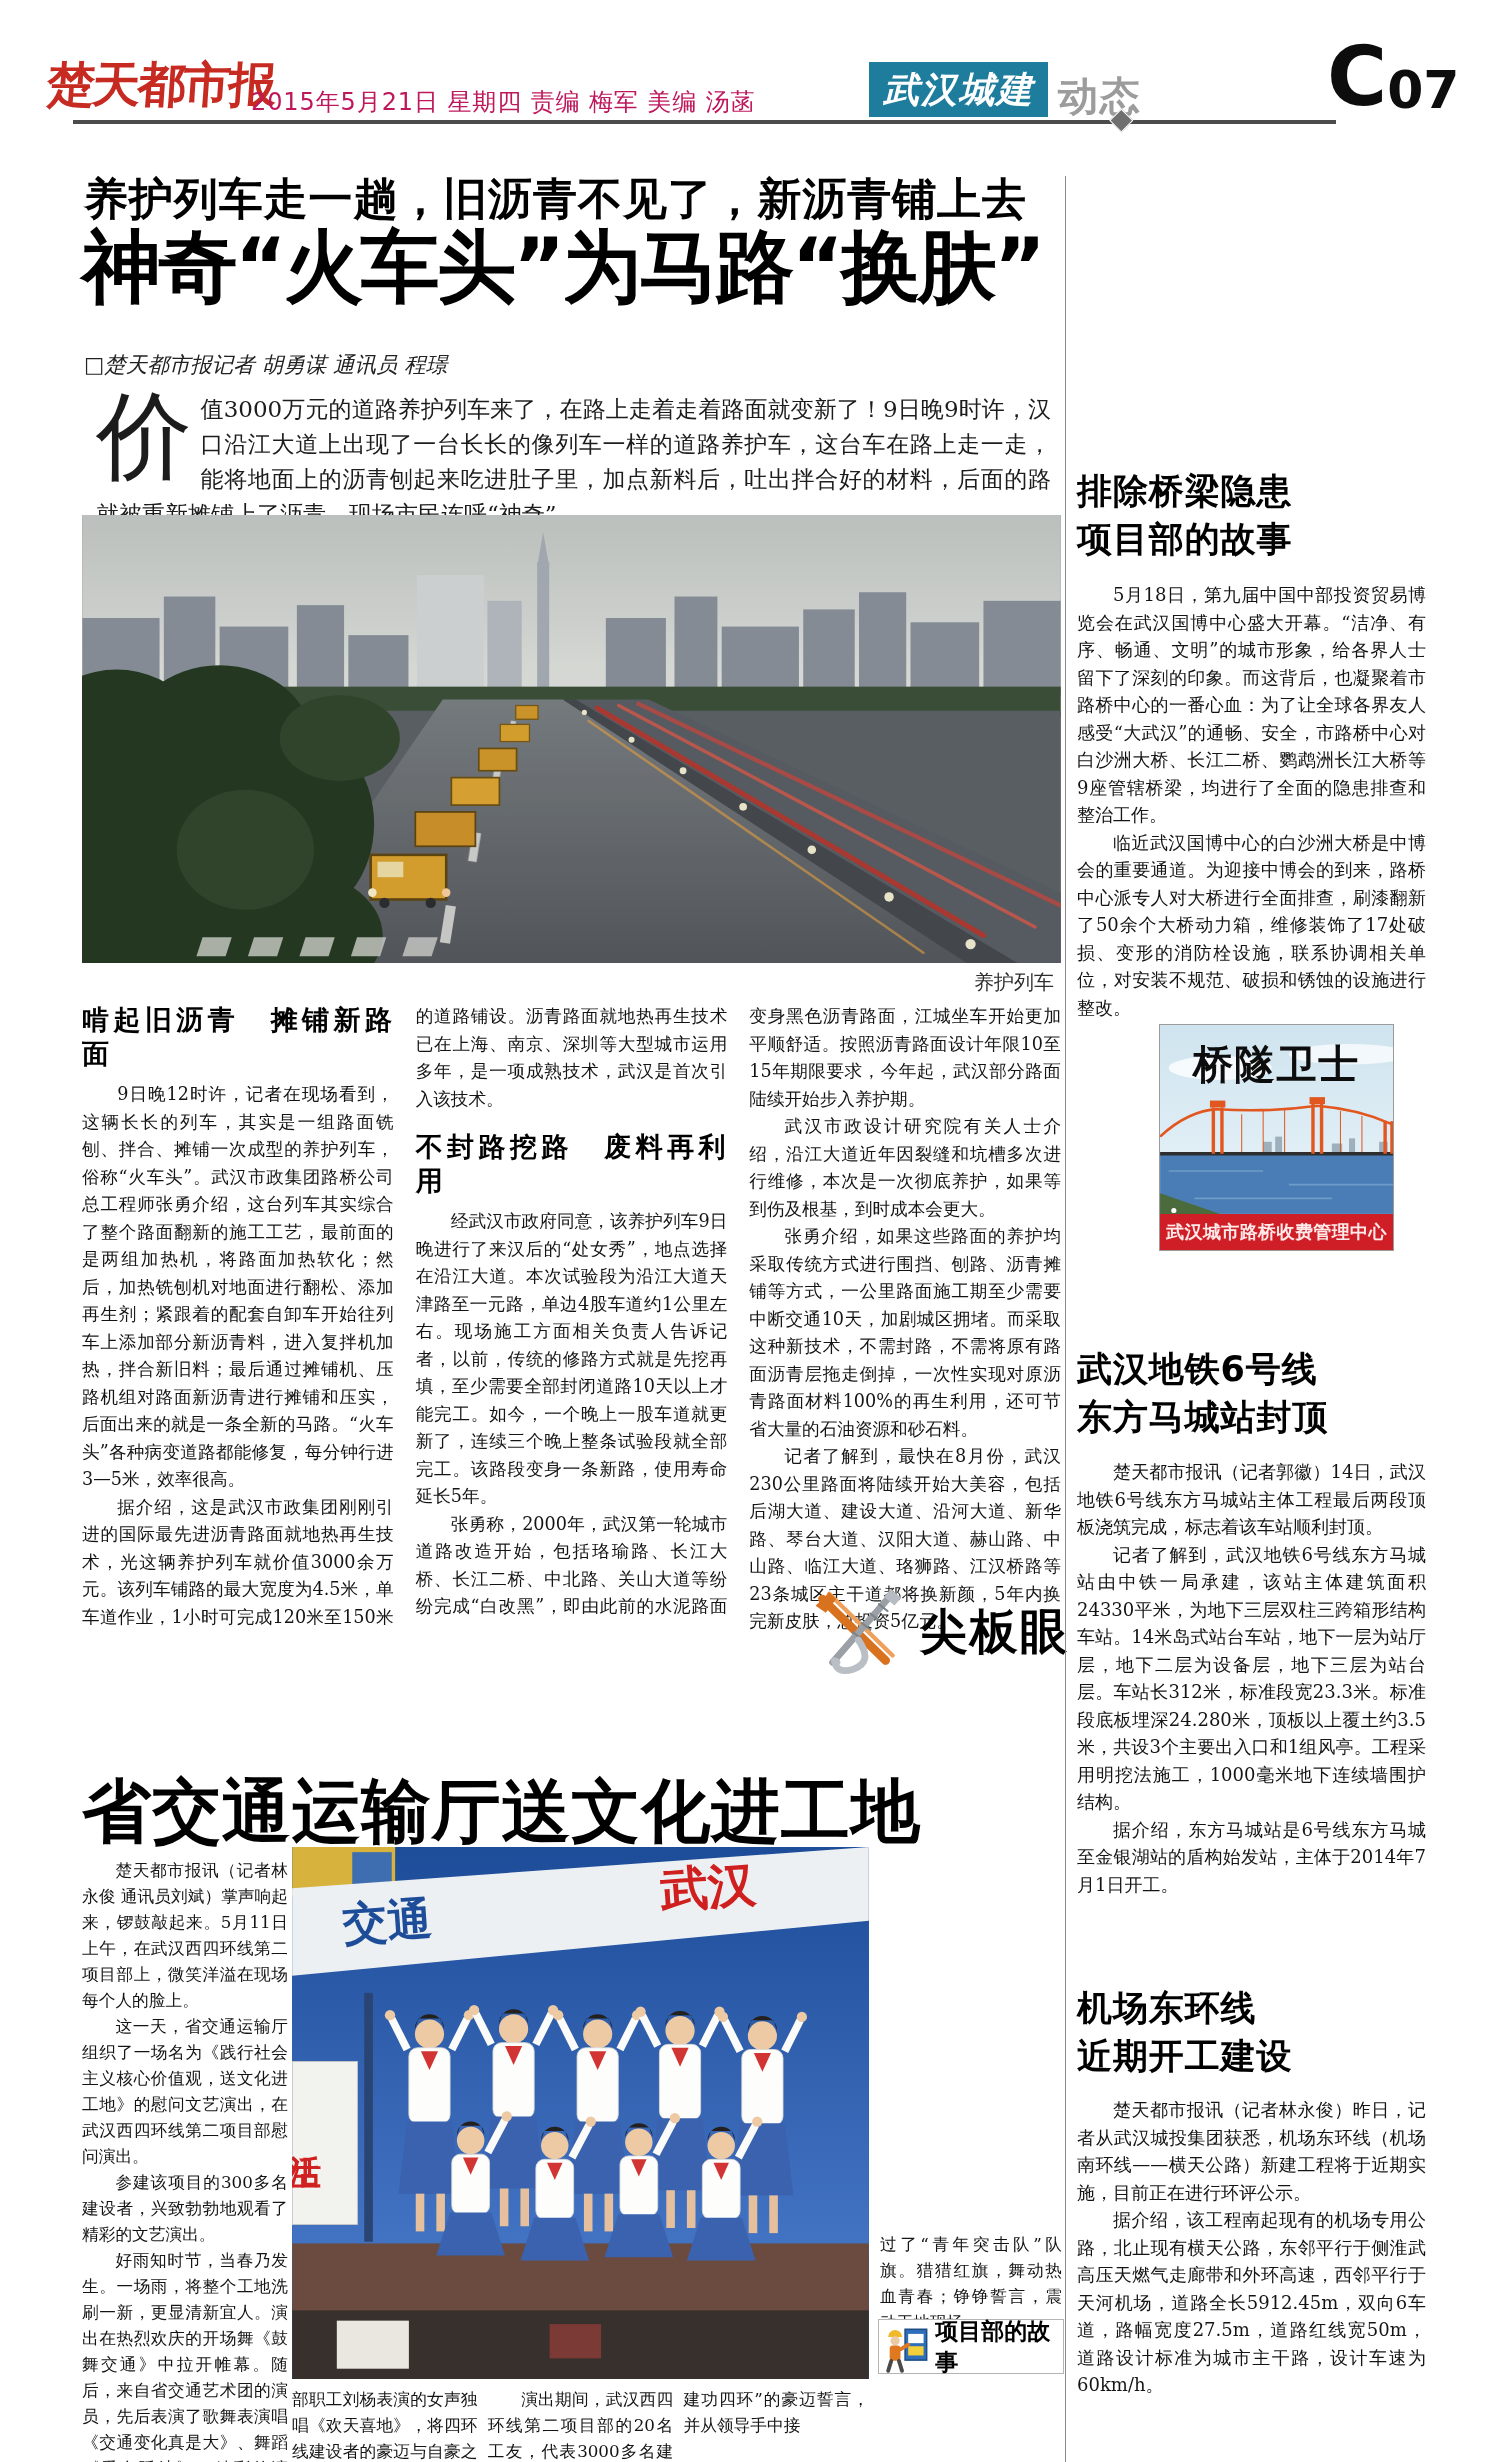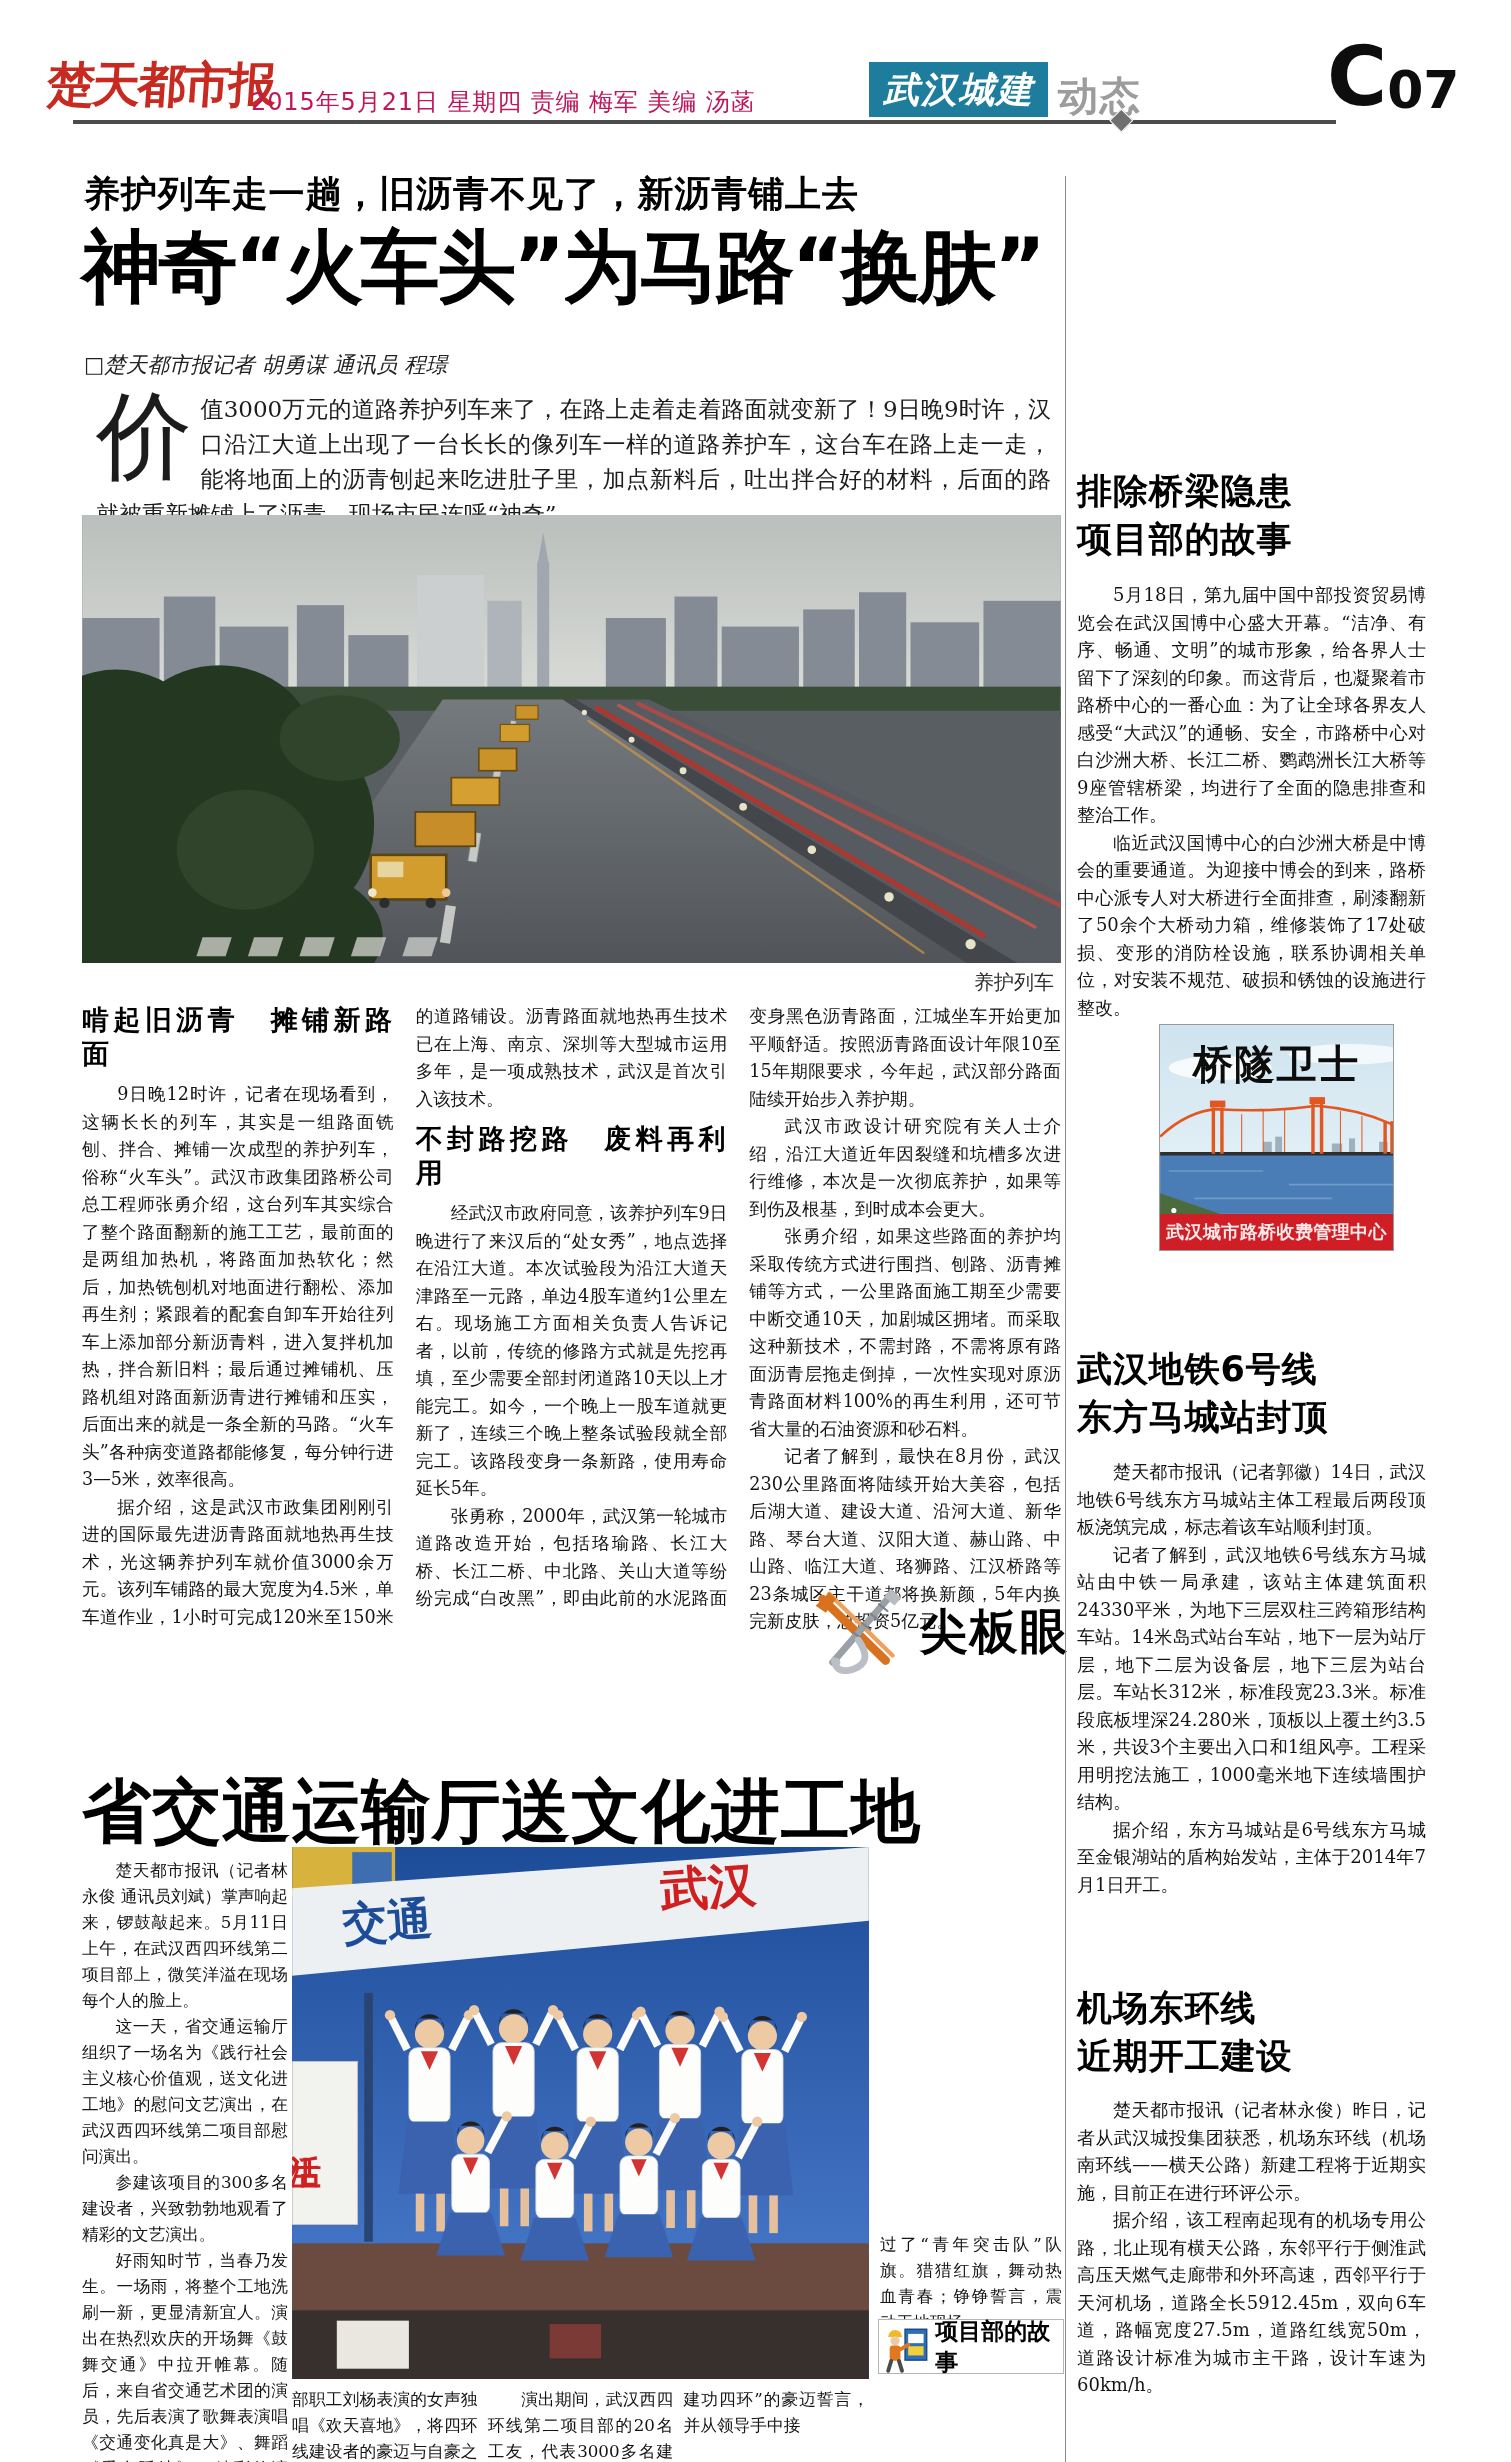--- a/index.html
+++ b/index.html
@@ -21,37 +21,37 @@
     letter-spacing:1.7px;font-style:italic;}
   .section-suffix{left:1058px;top:69px;font-size:40px;font-weight:700;color:#9c9c9c;letter-spacing:1.7px;}
   .page-num{left:1327px;top:36px;display:flex;align-items:flex-end;color:#0d0d0d;}
   .page-num .letter{font-size:82px;font-weight:700;line-height:1;}
   .page-num .digits{font-size:52px;font-weight:700;line-height:1.08;}
   .header-rule{left:73px;top:120px;width:1263px;height:4.3px;background:#4c4c4c;}
   .header-diamond{left:1113px;top:112px;width:14.6px;height:14.6px;background:#6f6f6f;
     transform:rotate(45deg);border:1.7px solid #fff;}
 
   
-  .kicker{left:84px;top:170px;font-size:36px;font-weight:700;color:#000;letter-spacing:0.9px;}
+  .kicker{left:84px;top:170px;font-size:44px;font-weight:700;color:#000;letter-spacing:0.9px;}
   .headline{left:82px;top:215px;width:983px;font-size:79px;font-weight:900;color:#000;
     letter-spacing:-2.6px;white-space:nowrap;}
   .byline{left:84px;top:350px;font-size:21.5px;color:#222;font-style:italic;}
   .lead{left:96px;top:392px;width:955px;font-size:23px;line-height:35px;color:#1c1c1c;
     text-align:justify;}
   .lead .dropcap{float:left;font-size:96px;line-height:79px;padding:5.2px 8.6px 0 0;font-weight:400;}
 
   .photo1{left:82px;top:515px;width:979px;height:448px;overflow:hidden;background:#9aa0a4;}
   .photo1-caption{left:82px;top:969px;width:972px;text-align:right;font-size:20px;color:#2e2e2e;}
 
   .article{left:82px;top:1003px;width:979px;height:687px;overflow:hidden;
     column-count:3;column-gap:22px;font-size:17.6px;line-height:27.5px;text-align:justify;color:#141414;}
   .article p{margin:0;text-indent:2em;}
   .article h3{font-size:27px;line-height:34px;font-weight:900;letter-spacing:1.7px;
     margin:0 0 10.3px 0;color:#000;font-family:"DejaVu Sans","Liberation Sans",sans-serif;}
-  .article h3.second{margin-top:9px;}
+  .article h3.second{margin-top:17px;}
 
   .feature-tag{left:807px;top:1587px;display:flex;align-items:center;gap:12px;}
   .feature-tag .label{font-size:48px;font-weight:900;color:#000;letter-spacing:1.7px;}
 
   
   .headline2{left:82px;top:1766px;width:979px;font-size:69px;font-weight:900;color:#000;
     letter-spacing:0.9px;white-space:nowrap;}
   .story2-left{left:82px;top:1857px;width:206px;height:606px;overflow:hidden;
     font-size:16.7px;line-height:26px;text-align:justify;color:#141414;}
   .story2-left p{margin:0;text-indent:2em;}

